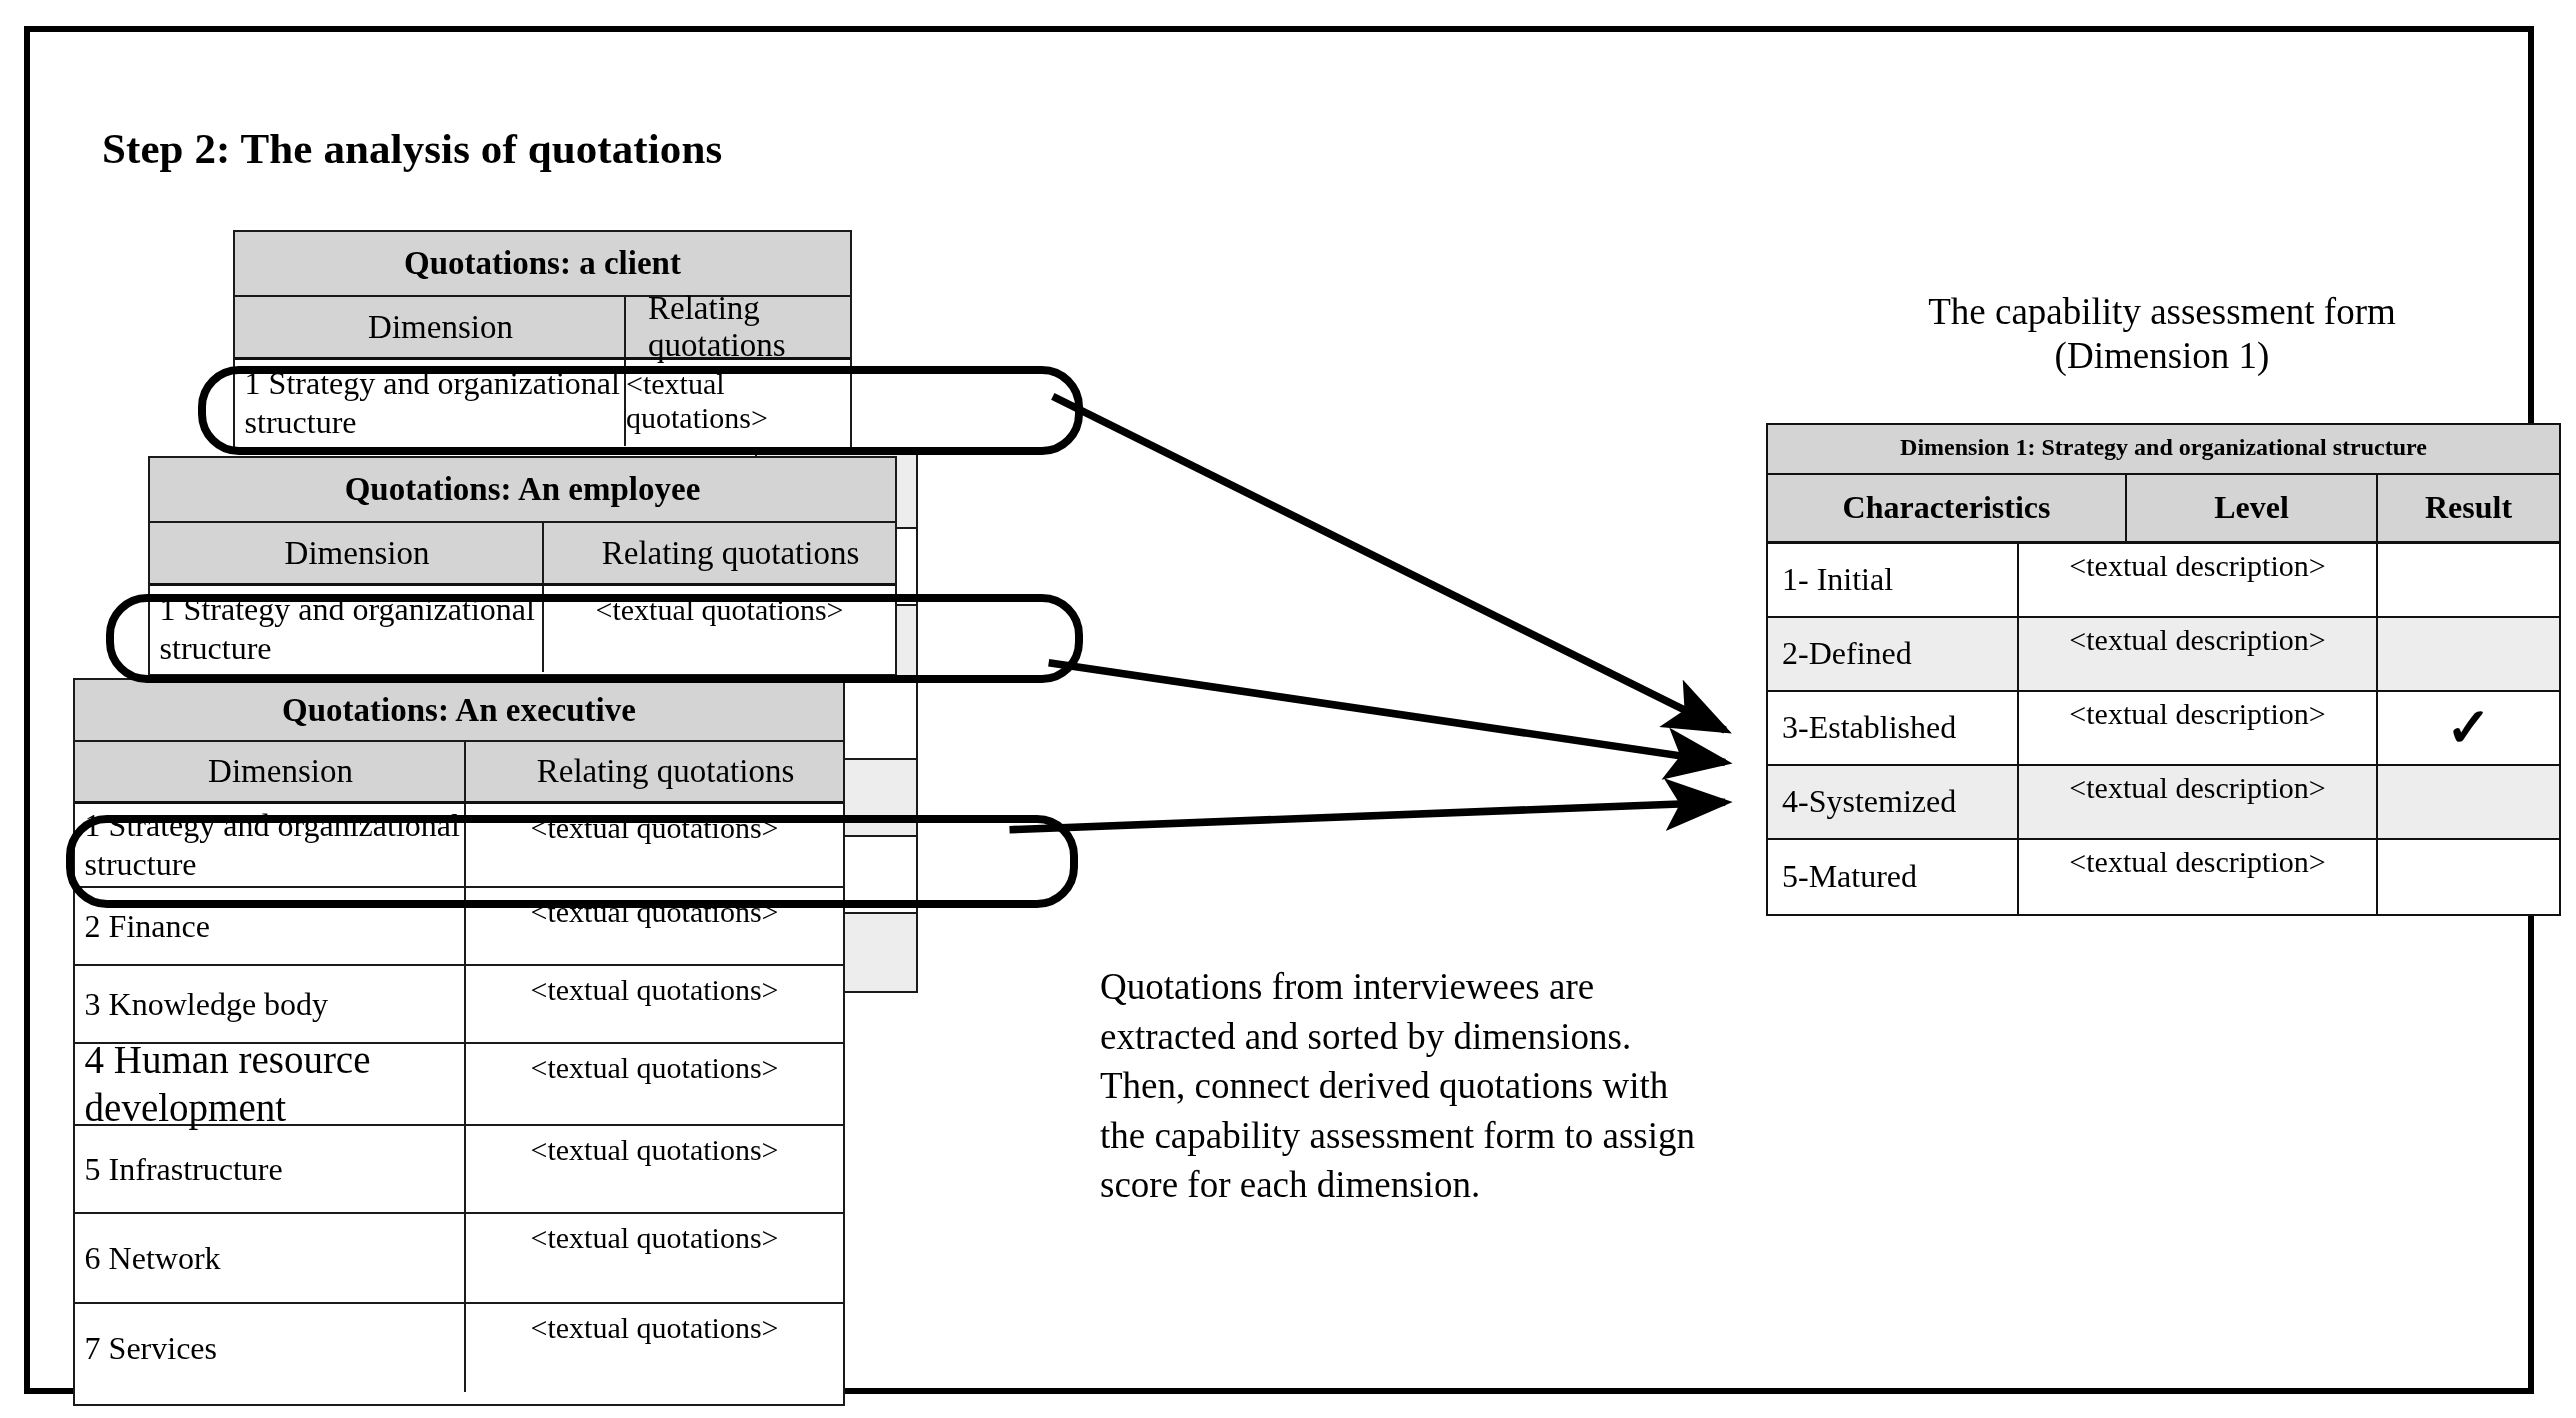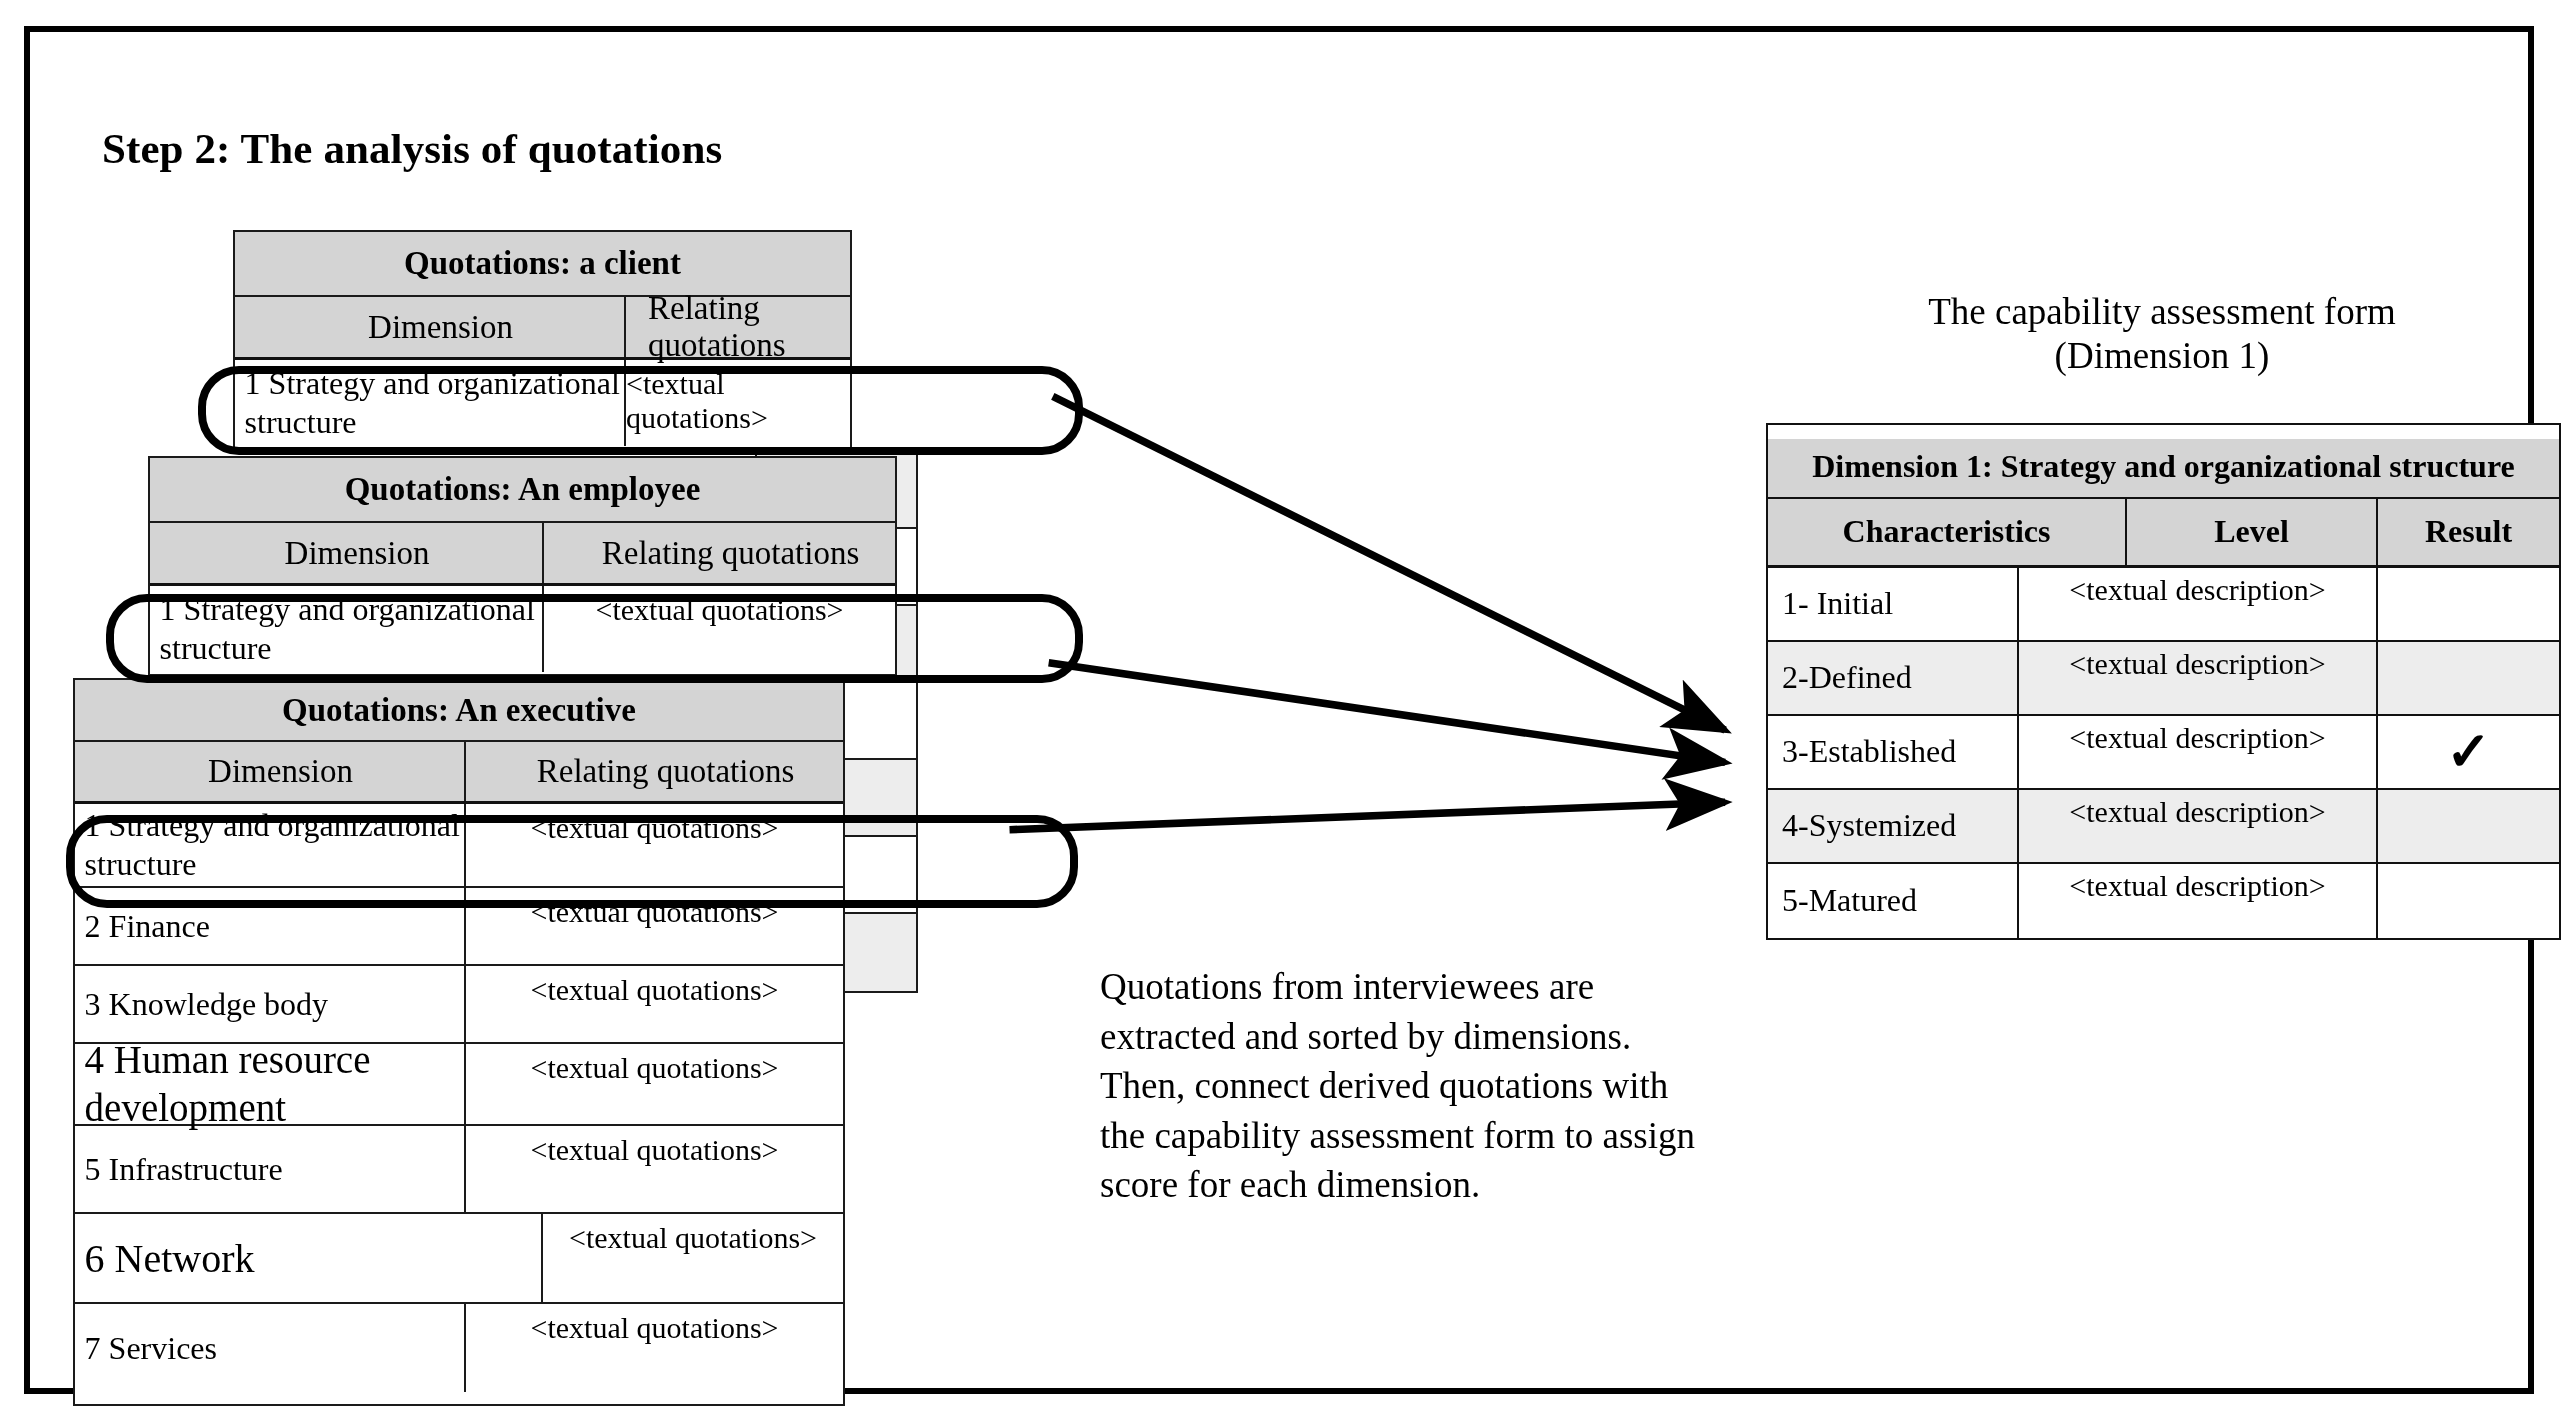--- a/index.html
+++ b/index.html
@@ -39,22 +39,22 @@
   
   .hl{position:absolute;border:8.2px solid #000;border-radius:41px;box-sizing:border-box;
       background:transparent;pointer-events:none;}
 
   
   #formTitle{position:absolute;left:1847px;top:258px;width:570px;text-align:center;
              font-size:37px;line-height:1.18;}
   #aform{position:absolute;left:1736px;top:391px;width:795px;
          border:2.7px solid #111;box-sizing:border-box;background:#fff;}
   #aform .atitle{background:#d4d4d4;border-bottom:2.7px solid #111;box-sizing:border-box;
-                 text-align:center;font-weight:bold;font-size:32px;line-height:1.2;
-                 padding:8.2px 27.5px 11px;margin-top:14px;}
+                 text-align:center;font-weight:bold;font-size:24px;line-height:1.2;
+                 padding:8.2px 27.5px 11px;}
   #aform .ahead{display:flex;background:#d4d4d4;border-bottom:3.4px solid #111;box-sizing:border-box;}
   #aform .ahead div{display:flex;align-items:center;justify-content:center;
                     font-weight:bold;font-size:32px;height:66px;box-sizing:border-box;}
   #aform .arow{display:flex;border-bottom:2.1px solid #111;box-sizing:border-box;}
   #aform .arow:last-child{border-bottom:none;}
   #aform .c-level{width:251px;box-sizing:border-box;border-right:2.1px solid #111;
                   display:flex;align-items:center;padding-left:14px;font-size:32px;}
   #aform .c-char{width:359px;box-sizing:border-box;border-right:2.1px solid #111;
                  display:flex;align-items:flex-start;justify-content:center;
                  padding-top:5.5px;font-size:30px;}
@@ -140,21 +140,21 @@
     </div>
     <div class="row" style="height:82px;">
       <div class="dim" style="width:391px;font-size:39px;line-height:1.22;">4 Human resource development</div>
       <div class="quo" style="flex:1;font-size:30px;">&lt;textual quotations&gt;</div>
     </div>
     <div class="row" style="height:88px;">
       <div class="dim" style="width:391px;font-size:32px;">5 Infrastructure</div>
       <div class="quo" style="flex:1;font-size:30px;">&lt;textual quotations&gt;</div>
     </div>
     <div class="row" style="height:90px;">
-      <div class="dim" style="width:468px;font-size:40px;">6 Network</div>
+      <div class="dim" style="width:391px;font-size:32px;">6 Network</div>
       <div class="quo" style="flex:1;font-size:30px;">&lt;textual quotations&gt;</div>
     </div>
     <div class="row" style="height:88px;">
       <div class="dim" style="width:391px;font-size:32px;">7 Services</div>
       <div class="quo" style="flex:1;font-size:30px;">&lt;textual quotations&gt;</div>
     </div>
   </div>
 
   <div class="hl" style="left:168px;top:334px;width:885px;height:89px;"></div>
   <div class="hl" style="left:76px;top:562px;width:977px;height:89px;"></div>

